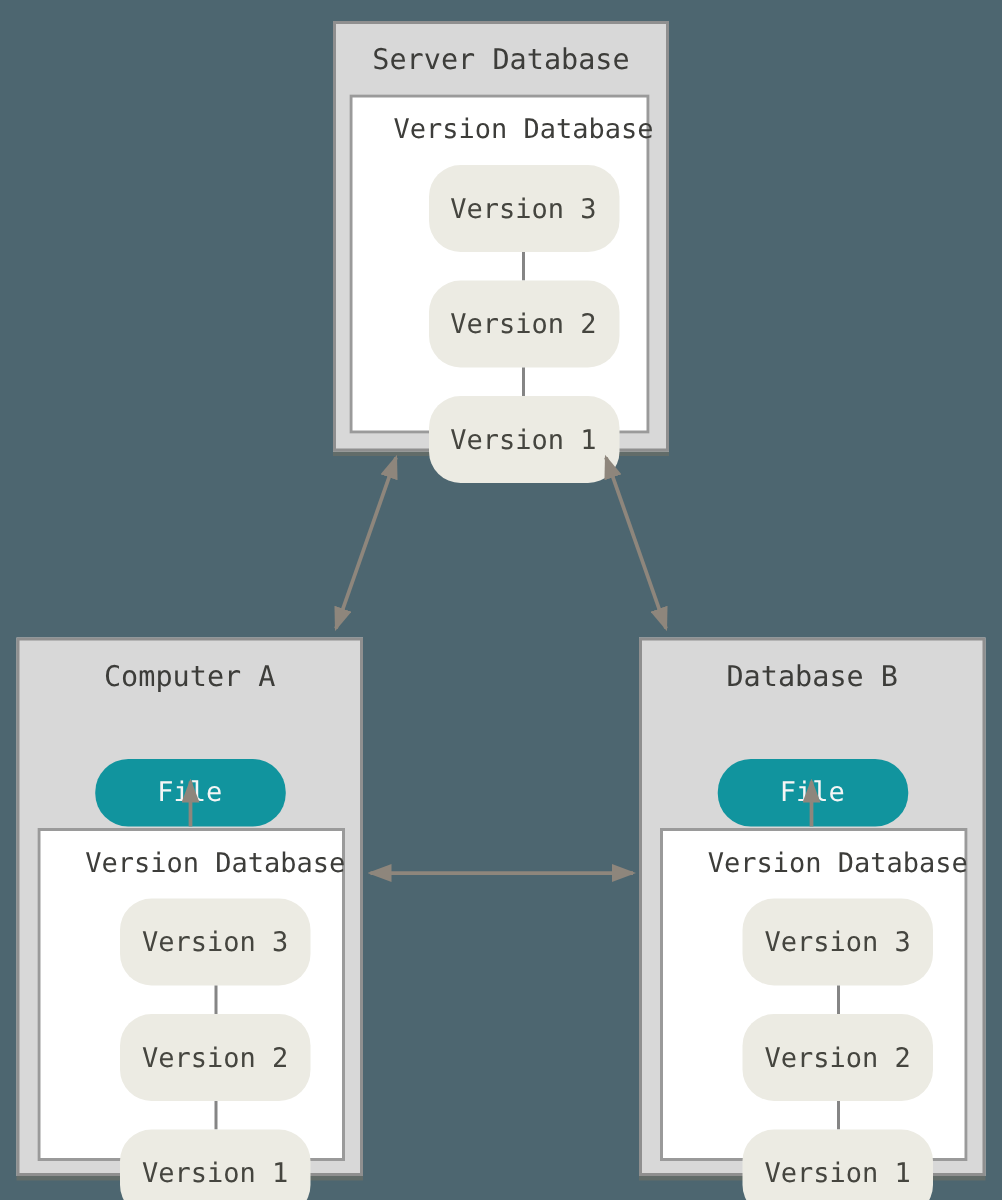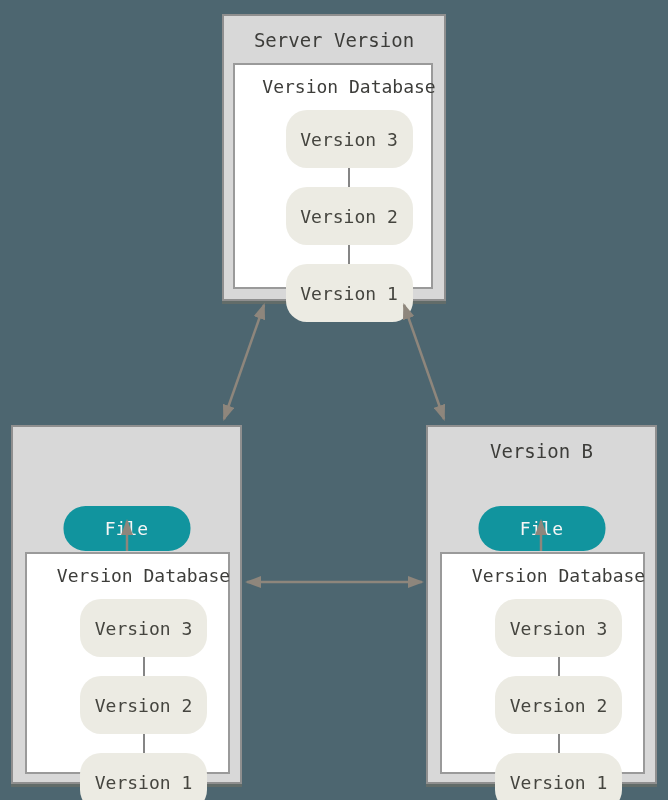--- a/index.html
+++ b/index.html
@@ -111,45 +111,46 @@
   }
   #arrows line { stroke: var(--arrow); stroke-width: 2.5; }
   #arrows marker path { fill: var(--arrow); }
 </style>
 </head>
 <body>
 
 <div class="stage">
 
   <div class="outer-box" id="server-box">
-    <div class="box-title">Server Version</div>
+    <div class="box-title">Server Database</div>
     <div class="inner-box">
       <div class="inner-title">Version Database</div>
       <div class="version-pill pill-first">Version 3</div>
       <div class="pill-connector"></div>
       <div class="version-pill">Version 2</div>
       <div class="pill-connector"></div>
       <div class="version-pill">Version 1</div>
     </div>
   </div>
 
   <div class="outer-box" id="computer-a-box">
+    <div class="box-title">Computer A</div>
     <div class="file-pill">File</div>
     <div class="inner-box">
       <div class="inner-title">Version Database</div>
       <div class="version-pill pill-first">Version 3</div>
       <div class="pill-connector"></div>
       <div class="version-pill">Version 2</div>
       <div class="pill-connector"></div>
       <div class="version-pill">Version 1</div>
     </div>
   </div>
 
   <div class="outer-box" id="computer-b-box">
-    <div class="box-title">Version B</div>
+    <div class="box-title">Database B</div>
     <div class="file-pill">File</div>
     <div class="inner-box">
       <div class="inner-title">Version Database</div>
       <div class="version-pill pill-first">Version 3</div>
       <div class="pill-connector"></div>
       <div class="version-pill">Version 2</div>
       <div class="pill-connector"></div>
       <div class="version-pill">Version 1</div>
     </div>
   </div>

